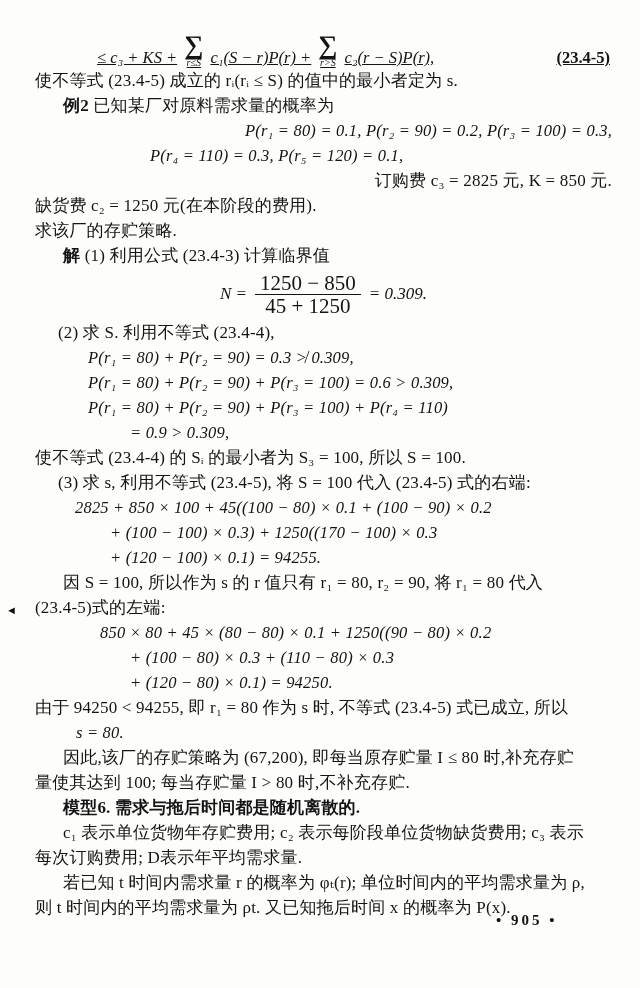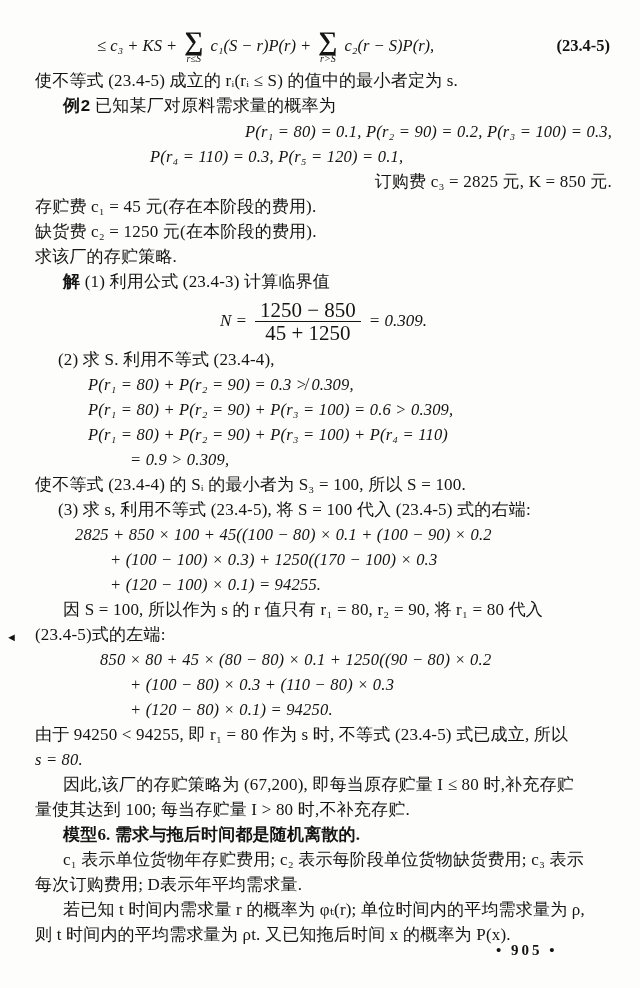--- a/index.html
+++ b/index.html
@@ -32,31 +32,31 @@
   .line.math {
     font-style: italic;
     font-size: 16.5px;
   }
   .line.bold {
     font-weight: bold;
   }
   .line b {
     font-weight: bold;
     font-style: normal;
-    font-family: Liberation Mono, monospace;
   }
   
   .sum-row {
     display: flex;
-    align-items: center;
+    align-items: flex-end;
     height: 44px;
     padding-left: 60px;
     font-size: 16.5px;
     font-style: italic;
     white-space: nowrap;
+    text-decoration: underline;
   }
   .sum-row .seg { padding: 0 2px; }
   .sigma-wrap {
     display: inline-flex;
     flex-direction: column;
     align-items: center;
     margin: 0 5px;
   }
   .sigma {
     font-size: 27px;
@@ -106,21 +106,21 @@
     position: absolute;
     left: -29px;
     top: 3px;
     font-size: 11px;
     font-style: normal;
     color: #111;
   }
   .page-no {
     position: absolute;
     left: 496px;
-    top: 942px;
+    top: 912px;
     font-size: 15px;
     font-weight: bold;
     letter-spacing: 3px;
   }
 </style>
 </head>
 <body>
 
 <div class="page">
   <div class="content">
@@ -139,21 +139,20 @@
       <span class="seg">c₂(r − S)P(r),</span>
       <span class="eq-no">(23.4-5)</span>
     </div>
 
     <div id="lines-a">
         <div class="line" style="padding-left: 0px;"><span>使不等式 (23.4-5) 成立的 rᵢ(rᵢ ≤ S) 的值中的最小者定为 s.</span></div>
         <div class="line" style="padding-left: 28px;"><b>例2</b><span>  已知某厂对原料需求量的概率为</span></div>
         <div class="line math" style="padding-left: 60px; text-align: right;"><span>P(r₁ = 80) = 0.1, P(r₂ = 90) = 0.2, P(r₃ = 100) = 0.3,</span></div>
         <div class="line math" style="padding-left: 115px;"><span>P(r₄ = 110) = 0.3, P(r₅ = 120) = 0.1,</span></div>
         <div class="line" style="padding-left: 0px; text-align: right;"><span>订购费 c₃ = 2825 元, K = 850 元.</span></div>
-        <div class="line" style="padding-left: 0px;"><span>存贮费 c₁ = 45 元(存在本阶段的费用).</span></div>
         <div class="line" style="padding-left: 0px;"><span>缺货费 c₂ = 1250 元(在本阶段的费用).</span></div>
         <div class="line" style="padding-left: 0px;"><span>求该厂的存贮策略.</span></div>
         <div class="line" style="padding-left: 28px;"><b>解</b><span>  (1) 利用公式 (23.4-3) 计算临界值</span></div>
       </div>
 
     <div class="frac-row">
       <span>N =</span>
       <span class="frac">
         <span class="num">1250 − 850</span>
         <span class="den">45 + 1250</span>
@@ -171,21 +170,21 @@
         <div class="line" style="padding-left: 23px;"><span>(3) 求 s, 利用不等式 (23.4-5), 将 S = 100 代入 (23.4-5) 式的右端:</span></div>
         <div class="line math" style="padding-left: 40px;"><span>2825 + 850 × 100 + 45((100 − 80) × 0.1 + (100 − 90) × 0.2</span></div>
         <div class="line math" style="padding-left: 75px;"><span>+ (100 − 100) × 0.3) + 1250((170 − 100) × 0.3</span></div>
         <div class="line math" style="padding-left: 75px;"><span>+ (120 − 100) × 0.1) = 94255.</span></div>
         <div class="line" style="padding-left: 28px;"><span>因 S = 100, 所以作为 s 的 r 值只有 r₁ = 80, r₂ = 90, 将 r₁ = 80 代入</span></div>
         <div class="line" style="padding-left: 0px;"><span class="margin-mark">◄</span><span>(23.4-5)式的左端:</span></div>
         <div class="line math" style="padding-left: 65px;"><span>850 × 80 + 45 × (80 − 80) × 0.1 + 1250((90 − 80) × 0.2</span></div>
         <div class="line math" style="padding-left: 95px;"><span>+ (100 − 80) × 0.3 + (110 − 80) × 0.3</span></div>
         <div class="line math" style="padding-left: 95px;"><span>+ (120 − 80) × 0.1) = 94250.</span></div>
         <div class="line" style="padding-left: 0px;"><span>由于 94250 &lt; 94255, 即 r₁ = 80 作为 s 时, 不等式 (23.4-5) 式已成立, 所以</span></div>
-        <div class="line math" style="padding-left: 0px;"><span>s = 80.</span></div>
+        <div class="line math" style="padding-left: 0px; margin-left: 41px;"><span>s = 80.</span></div>
         <div class="line" style="padding-left: 28px;"><span>因此,该厂的存贮策略为 (67,200), 即每当原存贮量 I ≤ 80 时,补充存贮</span></div>
         <div class="line" style="padding-left: 0px;"><span>量使其达到 100; 每当存贮量 I &gt; 80 时,不补充存贮.</span></div>
         <div class="line bold" style="padding-left: 28px;"><span>模型6. 需求与拖后时间都是随机离散的.</span></div>
         <div class="line" style="padding-left: 28px;"><span>c₁ 表示单位货物年存贮费用; c₂ 表示每阶段单位货物缺货费用; c₃ 表示</span></div>
         <div class="line" style="padding-left: 0px;"><span>每次订购费用; D表示年平均需求量.</span></div>
         <div class="line" style="padding-left: 28px;"><span>若已知 t 时间内需求量 r 的概率为 φₜ(r); 单位时间内的平均需求量为 ρ,</span></div>
         <div class="line" style="padding-left: 0px;"><span>则 t 时间内的平均需求量为 ρt. 又已知拖后时间 x 的概率为 P(x).</span></div>
       </div>
 
   </div>

